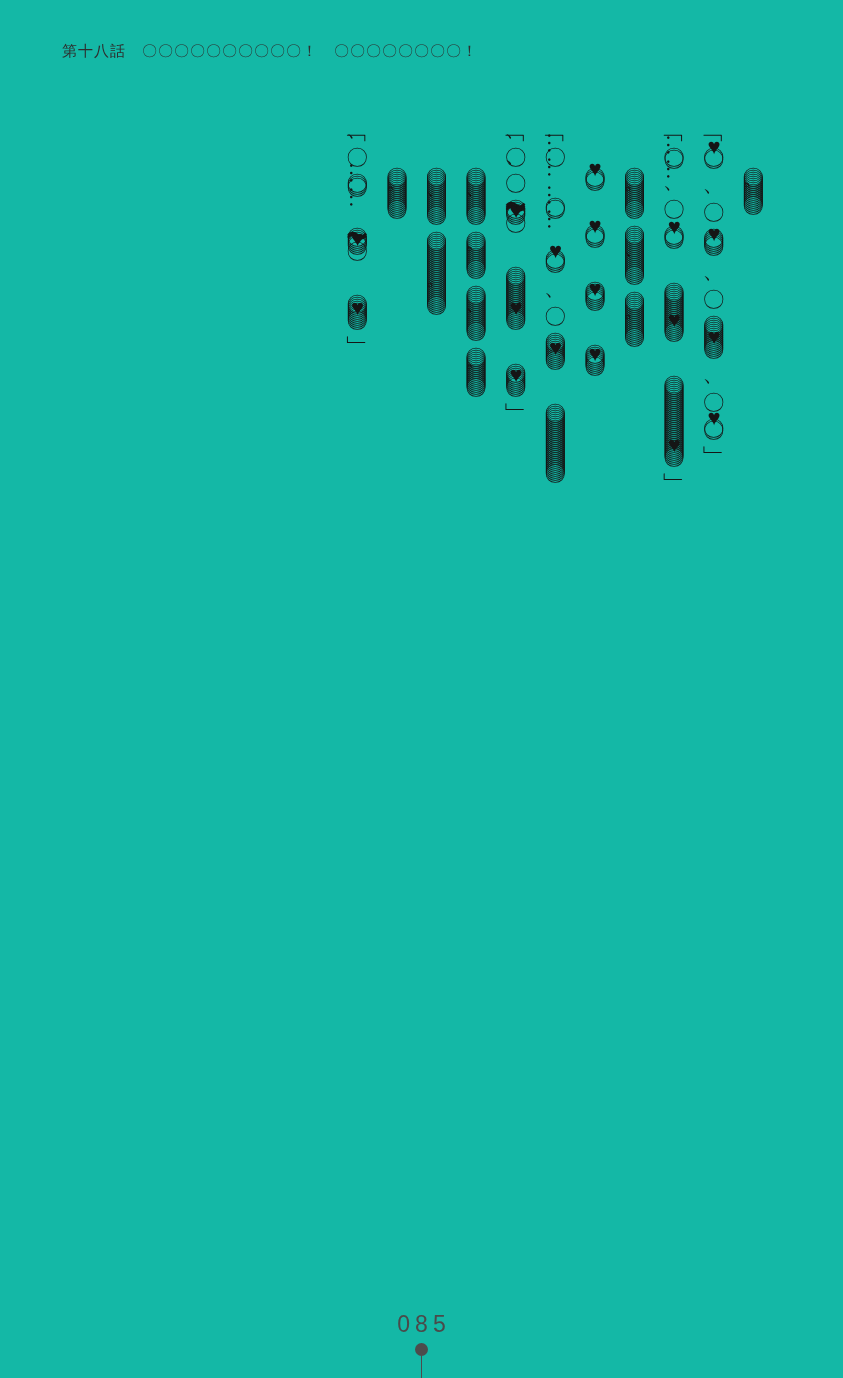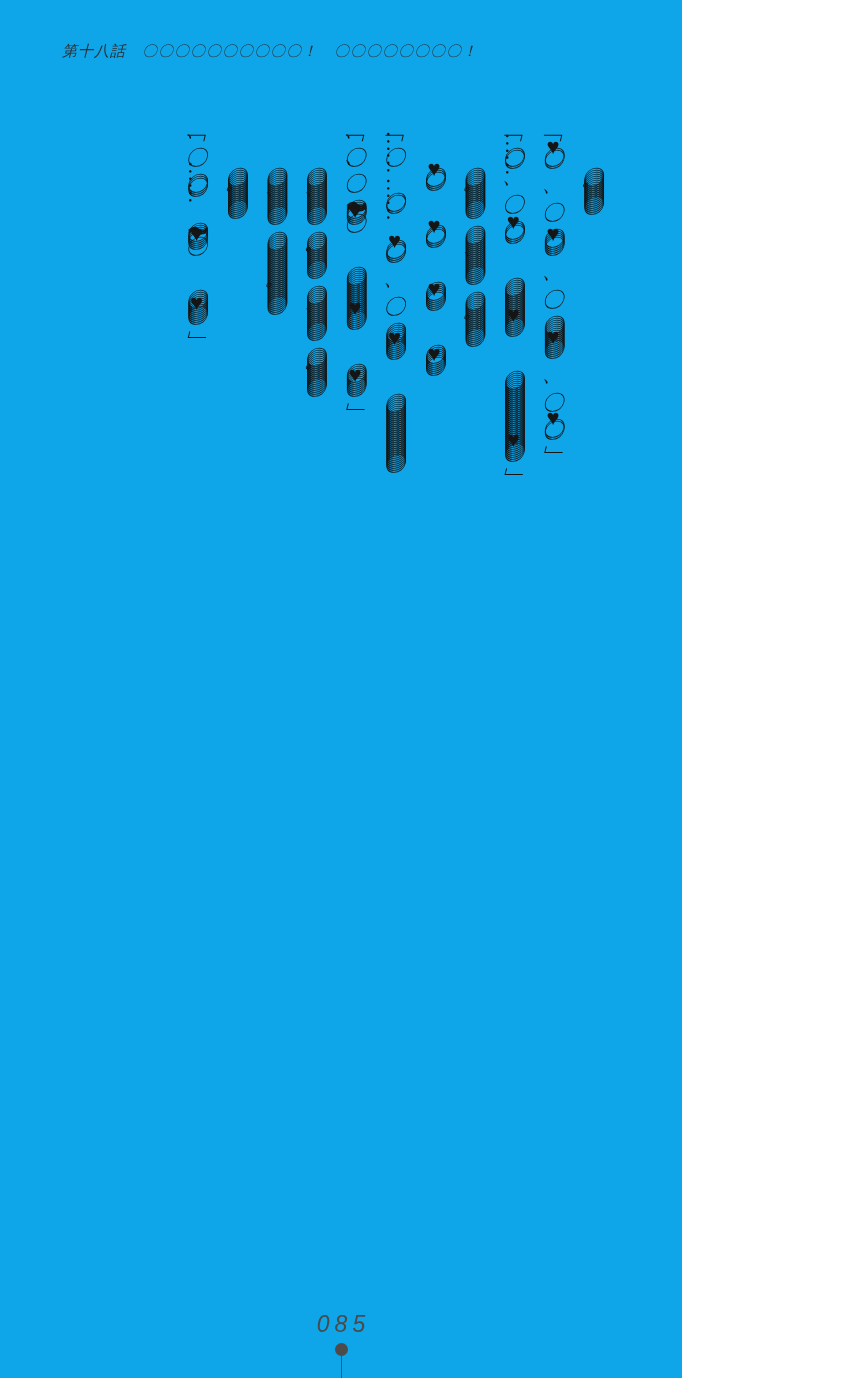--- a/index.html
+++ b/index.html
@@ -1,24 +1,23 @@
 <!DOCTYPE html>
 <html><head>
 <meta charset="utf-8">
 <style>
   html, body { margin: 0; padding: 0; background: #ffffff; }
   .page {
     position: relative;
-    width: 682px;
+    width: 843px;
     height: 1378px;
-    background: #0ea5e9;
+    background: #14b8a6;
     overflow: hidden;
     font-family: "Liberation Serif", "DejaVu Serif", serif;
     color: #1c1c1c;
-    font-style: italic;
   }
   .running-header {
     position: absolute;
     top: 42px;
     left: 62px;
     font-size: 15px;
     letter-spacing: 1px;
     color: #2e2e2e;
     white-space: nowrap;
   }

